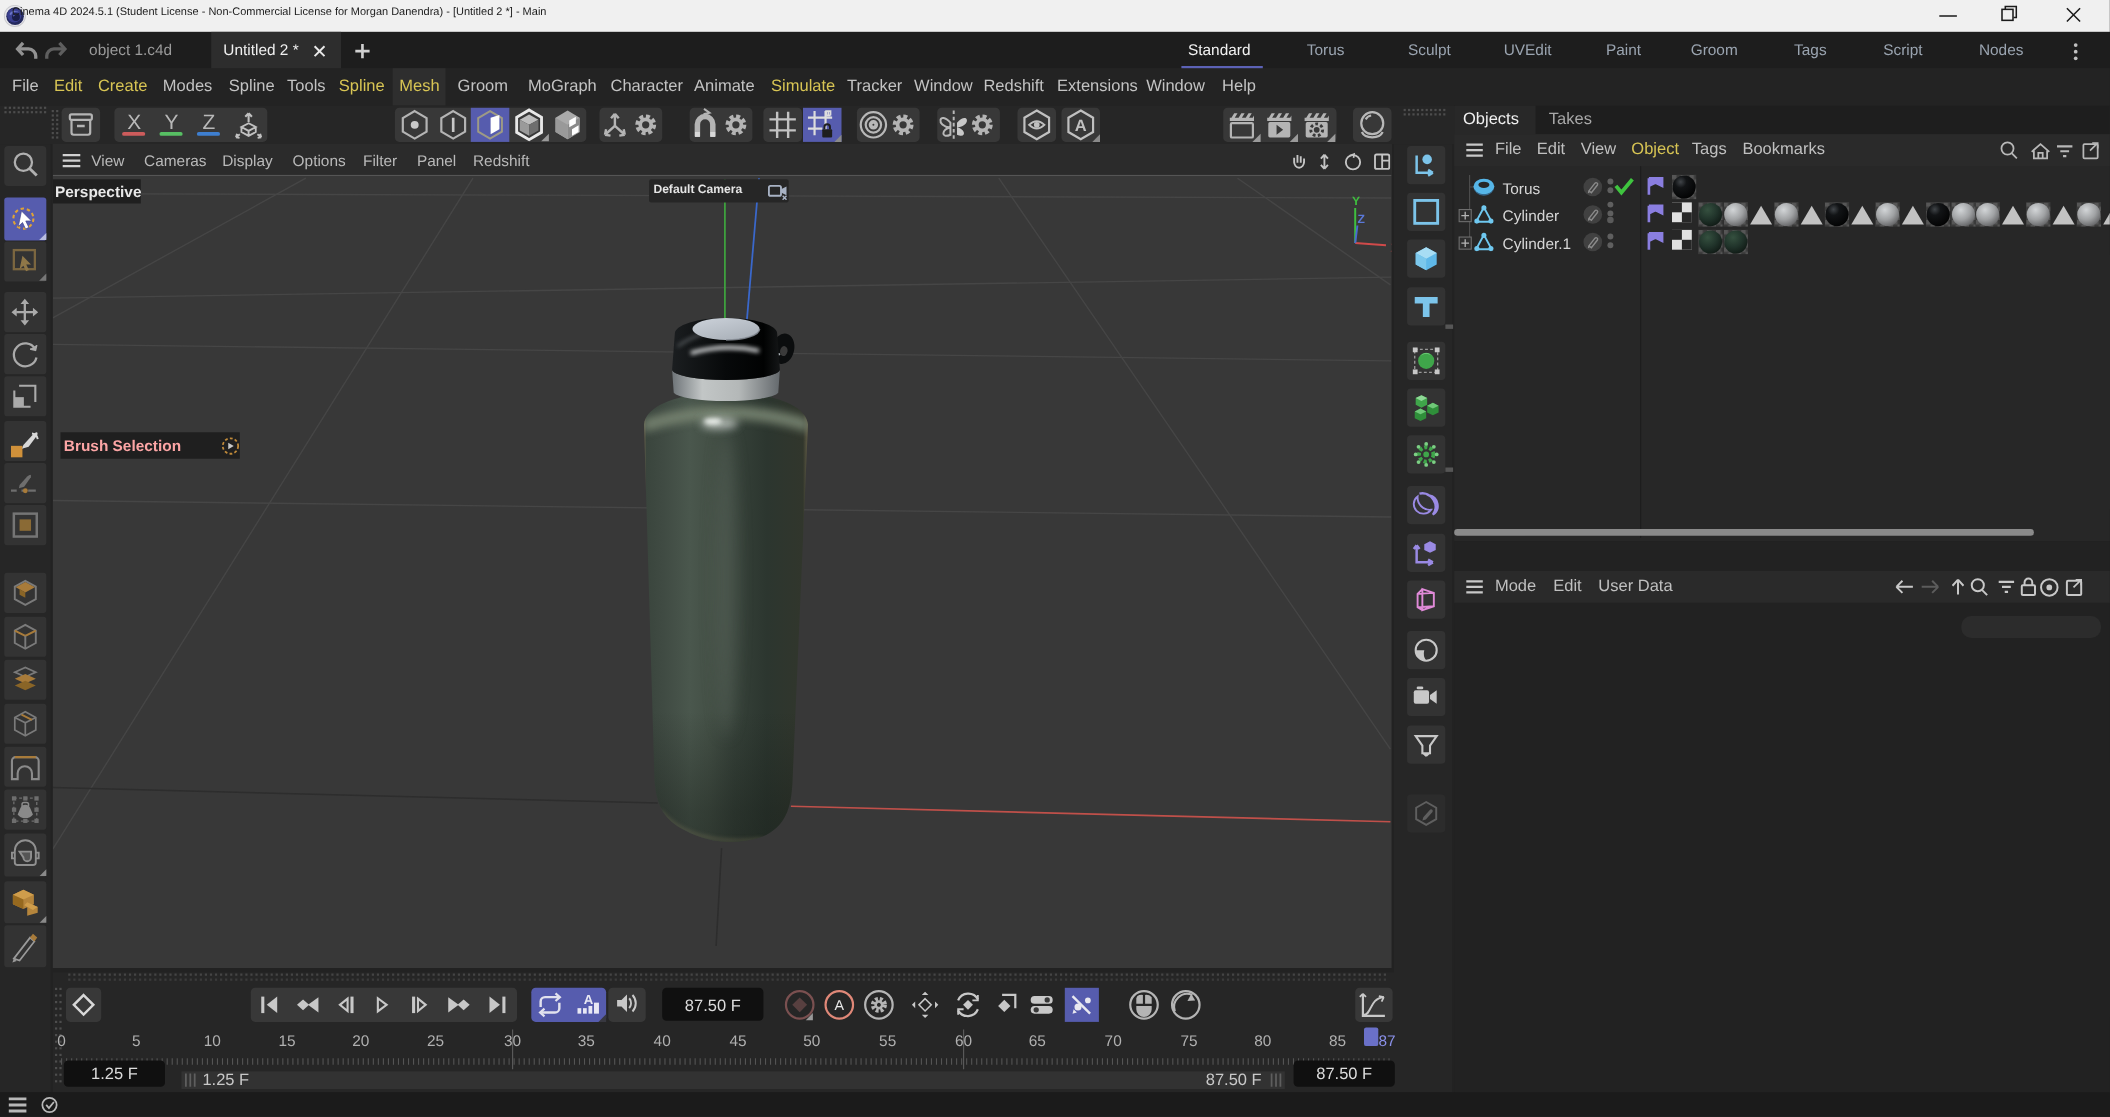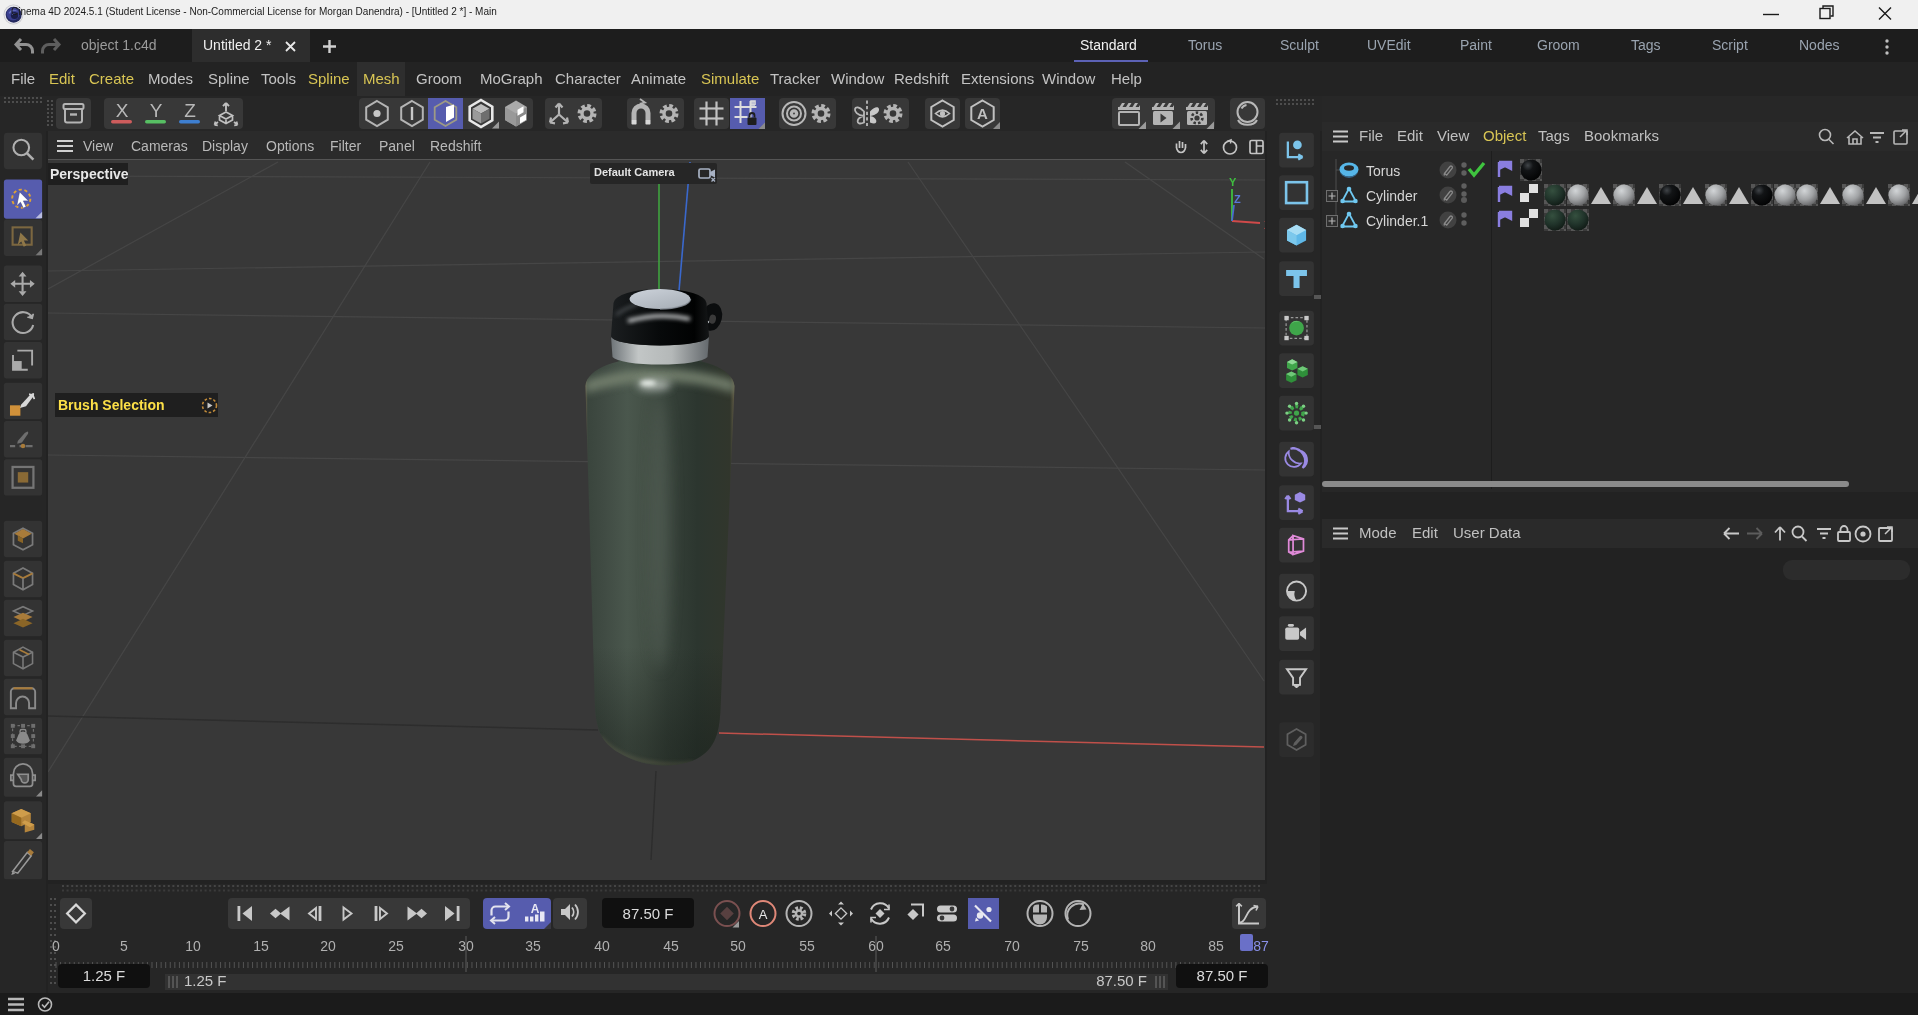--- a/index.html
+++ b/index.html
@@ -579,21 +579,21 @@
       </svg>
     </div>
     <div class="abs" style="left:0;top:32px;width:80px;height:22px;background:#1f1f1f;color:#e8e8e8;font-size:14px;font-weight:bold;padding:3px 0 0 2px">Perspective</div>
     <div class="abs" style="left:542px;top:32px;width:127px;height:21px;background:#262626;border-radius:2px"></div>
     <div class="abs" style="left:546px;top:35px;color:#e4e4e4;font-size:11px;font-weight:bold">Default Camera</div>
     <svg class="abs" style="left:650px;top:35px" width="19" height="16" viewBox="0 0 19 16">
       <rect x="1" y="3" width="11" height="9" rx="1.5" fill="none" stroke="#a8b2c4" stroke-width="1.7"></rect>
       <path d="M12 6 l5 -2.5 v8 l-5 -2.5 Z" fill="#a8b2c4"></path>
       <path d="M13.5 12 l3.5 3.5 m0 -3.5 l-3.5 3.5" stroke="#a8b2c4" stroke-width="1.3"></path>
     </svg>
-    <div class="abs" style="left:7px;top:262px;width:163px;height:24px;background:#1f1f1f;color:#fde047;font-size:14px;font-weight:bold;padding:4px 0 0 3px">Brush Selection
+    <div class="abs" style="left:7px;top:262px;width:163px;height:24px;background:#1f1f1f;color:#fca5a5;font-size:14px;font-weight:bold;padding:4px 0 0 3px">Brush Selection
       <svg class="abs" style="left:146px;top:4px" width="17" height="17" viewBox="0 0 17 17">
         <circle cx="8.5" cy="8.5" r="7" fill="none" stroke="#c08a3a" stroke-width="1.6" stroke-dasharray="2.6 2"></circle>
         <path d="M6.5 5.5 l5 3 l-5 3 Z" fill="#c8c8c8"></path>
       </svg>
     </div>
   </div>
   <div class="abs" id="rightbar">
   <svg class="abs" style="left:0;top:0" width="53" height="862" viewBox="1267 131 53 993">
     <g>
       <rect x="1277" y="133" width="40" height="40" rx="4" fill="#333333"></rect>
@@ -683,20 +683,24 @@
       </g>
       <rect x="1277" y="812" width="40" height="40" rx="4" fill="#2c2c2c"></rect>
       <g transform="translate(1297,832)" opacity="0.55">
         <path d="M0 -12 L10.5 -6 V6 L0 12 L-10.5 6 V-6 Z" fill="none" stroke="#8a8a8a" stroke-width="2"></path>
         <path d="M-3 4 l7 -8 a1.8 1.8 0 0 1 2.6 2.4 l-7 8 l-3.6 1 Z" fill="#8a8a8a"></path>
       </g>
     </g>
   </svg>
   </div>
   <div class="abs" id="objpanel">
+    <div id="objtabs">
+      <div class="abs" style="left:0;top:0;width:74px;height:26px;background:#282828;color:#f0f0f0;font-size:15px;padding:4px 0 0 8px">Objects</div>
+      <div class="abs" style="left:86px;top:4px;color:#a8a8a8;font-size:15px">Takes</div>
+    </div>
     <div id="objmenu">
       <svg class="abs" style="left:10px;top:8px" width="17" height="13" viewBox="0 0 17 13">
         <path d="M1 1.5 H16 M1 6.5 H16 M1 11.5 H16" stroke="#c8c8c8" stroke-width="2.2"></path>
       </svg>
       <div class="abs omenu" style="left:37px">File</div>
       <div class="abs omenu" style="left:75px">Edit</div>
       <div class="abs omenu" style="left:115px">View</div>
       <div class="abs omenu" style="left:161px;color:#d8c554">Object</div>
       <div class="abs omenu" style="left:216px">Tags</div>
       <div class="abs omenu" style="left:262px">Bookmarks</div>

